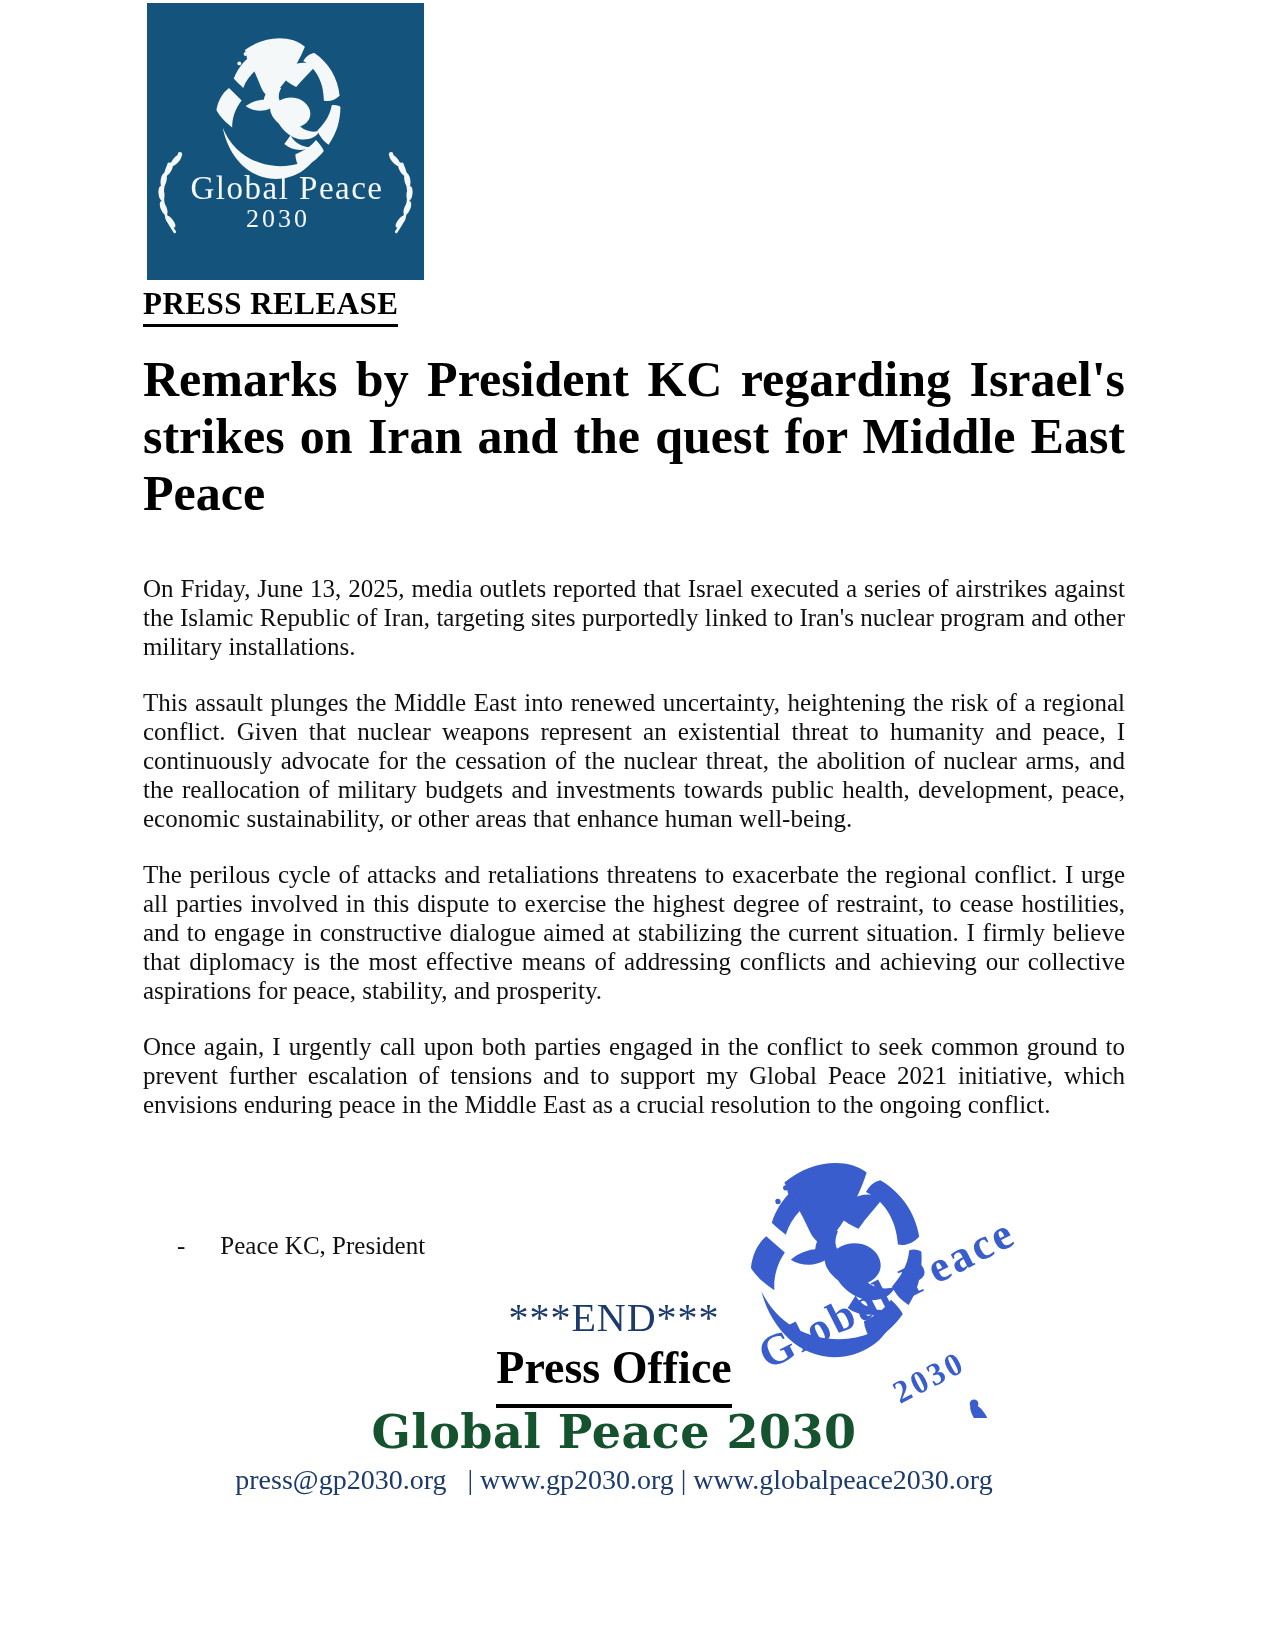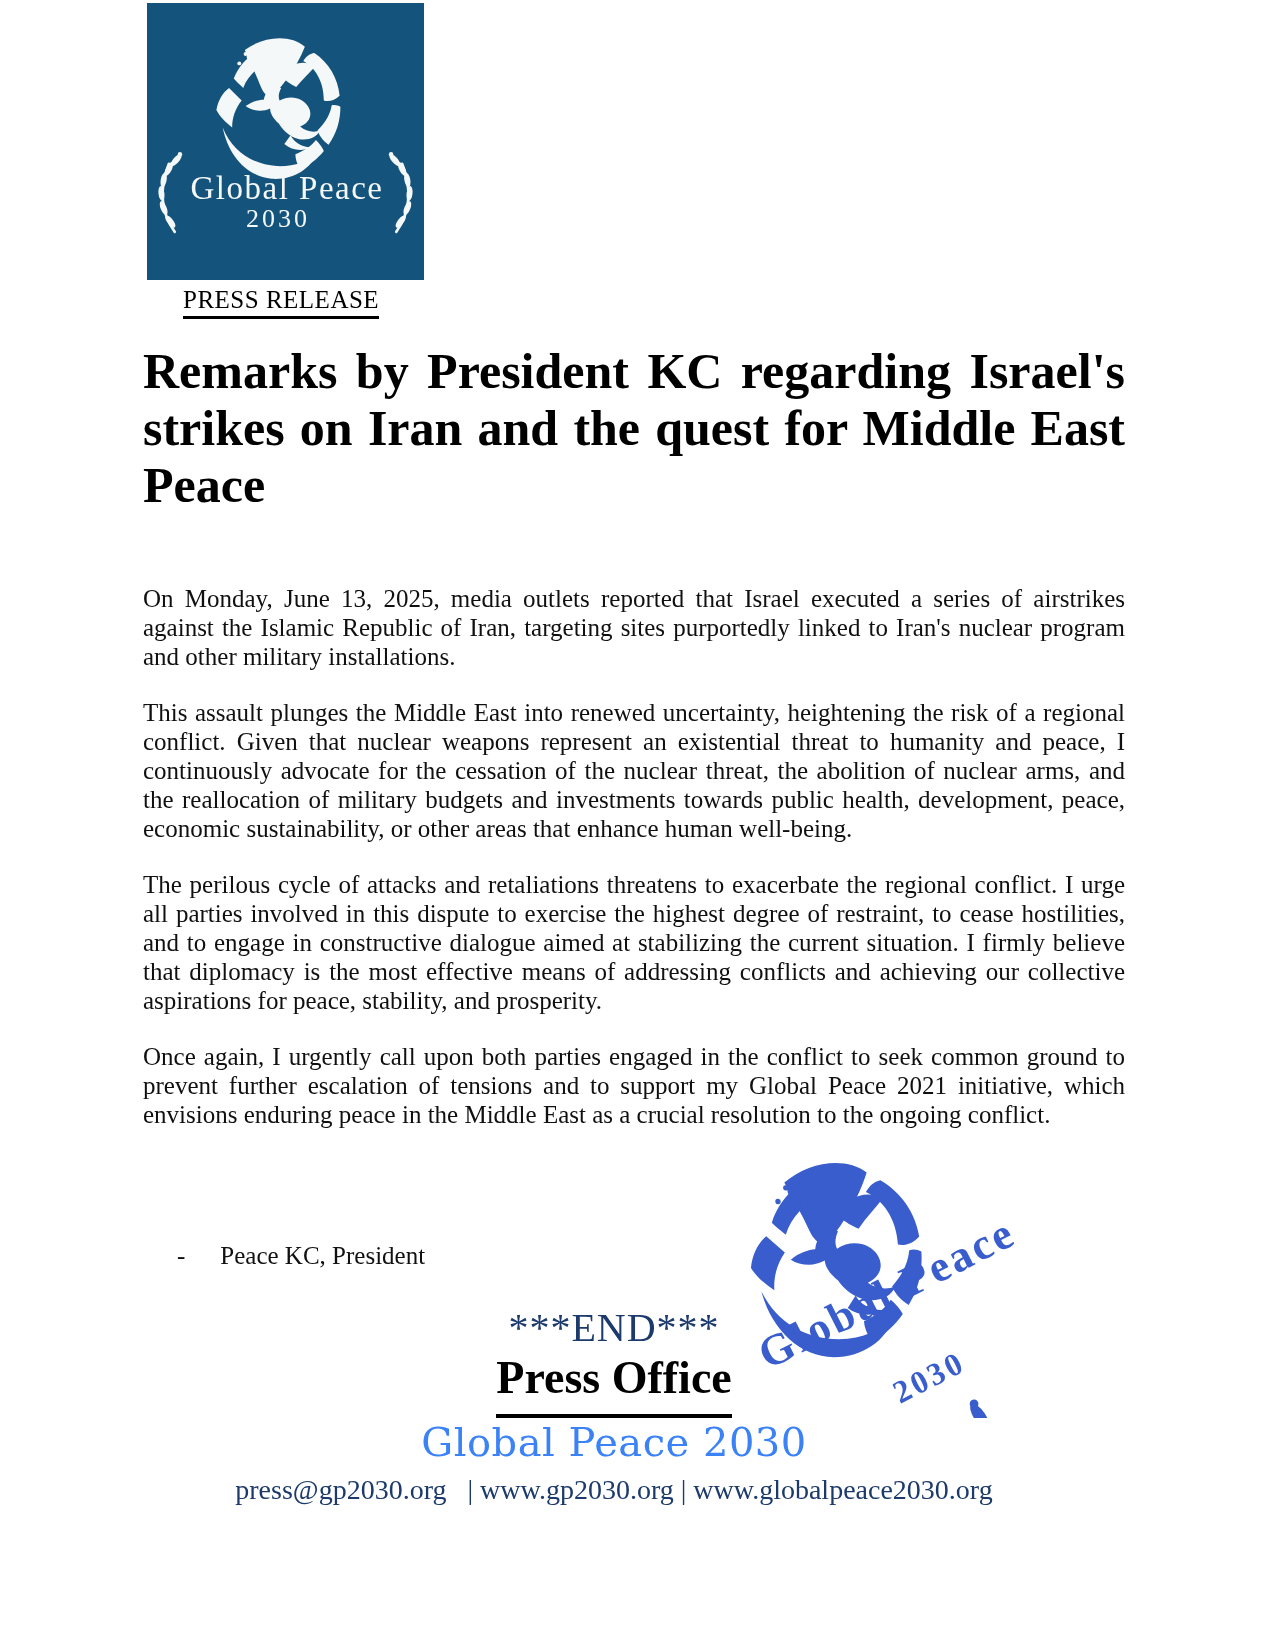--- a/index.html
+++ b/index.html
@@ -16,29 +16,28 @@
   
   .logo{
     margin:3px 0 0 4px;
     width:277px;height:277px;
     display:block;
   }
   .logo svg{display:block;width:100%;height:100%;}
   .pr-label-wrap{margin-top:6px;}
   .pr-label{
     display:inline-block;
-    font-size:25px;font-weight:normal;letter-spacing:.5px;
+    font-size:31px;font-weight:bold;letter-spacing:.5px;
     color:#000;
     border-bottom:3px solid #000;
     padding-bottom:2px;
-    margin-left:40px;
   }
   
   .headline{
-    margin:24px 0 70px 0;
+    margin:24px 0 52px 0;
     font-size:50px;line-height:57px;font-weight:bold;color:#000;
     text-align:justify;
   }
   
   .body p{
     margin:0 0 27px 0;
     font-size:25px;line-height:29px;
     text-align:justify;
     color:#101010;
   }
@@ -60,22 +59,22 @@
   }
   .press-office-wrap{margin-top:2px;}
   .press-office{
     display:inline-block;
     font-size:46px;line-height:48px;font-weight:bold;color:#000;
     border-bottom:4px solid #000;padding-bottom:12px;
   }
   .footer-org{
     margin-top:4px;
     font-family:"DejaVu Serif", serif;
-    font-size:40px;line-height:40px;font-weight:normal;
-    color:#3b82f6;letter-spacing:.5px;
+    font-size:46px;line-height:40px;font-weight:bold;
+    color:#14532d;letter-spacing:.5px;
   }
   .footer-contact{
     margin-top:11px;
     font-size:28px;line-height:34px;
     color:#1c3a6b;
     white-space:pre-wrap;
   }
   
   .stamp{
     position:absolute;
@@ -156,21 +155,21 @@
     </svg>
   </div>
 
   <div class="pr-label-wrap">
     <span class="pr-label">PRESS RELEASE</span>
   </div>
 
   <h1 class="headline">Remarks by President KC regarding Israel's strikes on Iran and the quest for Middle East Peace</h1>
 
   <div class="body">
-    <p>On Monday, June 13, 2025, media outlets reported that Israel executed a series of airstrikes against the Islamic Republic of Iran, targeting sites purportedly linked to Iran's nuclear program and other military installations.</p>
+    <p>On Friday, June 13, 2025, media outlets reported that Israel executed a series of airstrikes against the Islamic Republic of Iran, targeting sites purportedly linked to Iran's nuclear program and other military installations.</p>
     <p>This assault plunges the Middle East into renewed uncertainty, heightening the risk of a regional conflict. Given that nuclear weapons represent an existential threat to humanity and peace, I continuously advocate for the cessation of the nuclear threat, the abolition of nuclear arms, and the reallocation of military budgets and investments towards public health, development, peace, economic sustainability, or other areas that enhance human well-being.</p>
     <p>The perilous cycle of attacks and retaliations threatens to exacerbate the regional conflict. I urge all parties involved in this dispute to exercise the highest degree of restraint, to cease hostilities, and to engage in constructive dialogue aimed at stabilizing the current situation. I firmly believe that diplomacy is the most effective means of addressing conflicts and achieving our collective aspirations for peace, stability, and prosperity.</p>
     <p>Once again, I urgently call upon both parties engaged in the conflict to seek common ground to prevent further escalation of tensions and to support my Global Peace 2021 initiative, which envisions enduring peace in the Middle East as a crucial resolution to the ongoing conflict.</p>
   </div>
 
   <div class="signature">
     <span>-</span>
     <span>Peace KC, President</span>
   </div>
 

